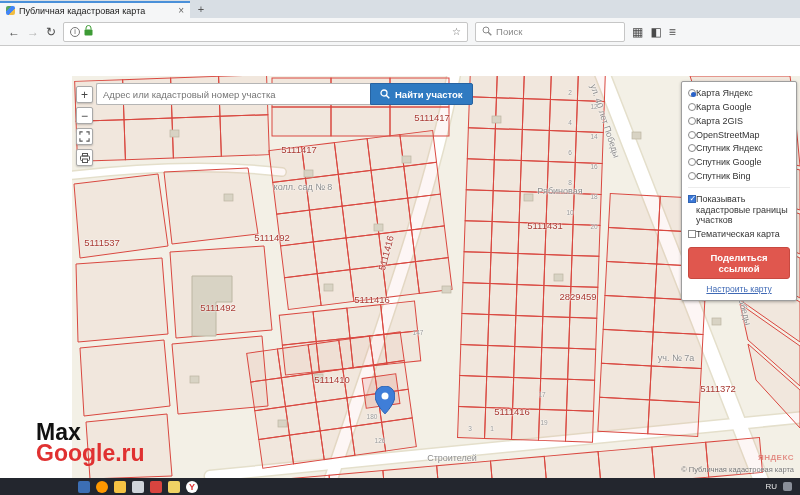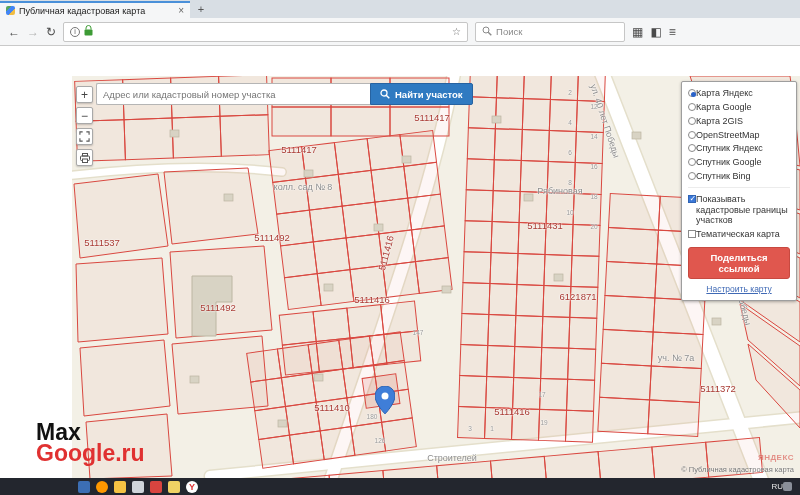--- a/index.html
+++ b/index.html
@@ -54,21 +54,21 @@
 .watermark{position:absolute;left:36px;top:376px;font-weight:bold;font-size:23px;line-height:21px}
 .wm1{color:#111}
 .wm2{color:#e03131}
 
 
 .taskbar{position:absolute;left:0;right:0;bottom:0;height:17px;background:#23262e;display:flex;align-items:center;padding:0 8px;justify-content:space-between}
 .tb-icons{display:flex;gap:6px;align-items:center;margin-left:70px}
 .tbi{width:12px;height:12px;border-radius:2px;display:inline-flex;align-items:center;justify-content:center;flex:none}
 .tbi.round{border-radius:50%}
 .ybadge{background:#fff;color:#e03131;font-size:9px;font-weight:bold}
-.tb-right{display:flex;align-items:flex-start}
+.tb-right{display:flex;gap:6px;align-items:flex-start}
 .lang{color:#e8e8e8;font-size:8px}
 .tray{width:9px;height:9px;background:#8a8f99;border-radius:2px}
 </style>
 </head>
 <body>
 
 <div class="screen">
 
   <div class="tab-bar">
     <div class="tab">
@@ -339,22 +339,22 @@
       <div class="map-labels">
           <span class="mlabel lbl-cad" style="left: 360px; top: 41px; transform: translate(-50%, -50%);">5111417</span>
           <span class="mlabel lbl-cad" style="left: 227px; top: 73px; transform: translate(-50%, -50%);">5111417</span>
           <span class="mlabel lbl-cad" style="left: 200px; top: 161px; transform: translate(-50%, -50%);">5111492</span>
           <span class="mlabel lbl-cad" style="left: 146px; top: 231px; transform: translate(-50%, -50%);">5111492</span>
           <span class="mlabel lbl-cad" style="left: 30px; top: 166px; transform: translate(-50%, -50%);">5111537</span>
           <span class="mlabel lbl-cad" style="left: 314px; top: 177px; transform: translate(-50%, -50%) rotate(-75deg);">5111416</span>
           <span class="mlabel lbl-cad" style="left: 300px; top: 223px; transform: translate(-50%, -50%);">5111416</span>
           <span class="mlabel lbl-cad" style="left: 440px; top: 335px; transform: translate(-50%, -50%);">5111416</span>
           <span class="mlabel lbl-cad" style="left: 473px; top: 149px; transform: translate(-50%, -50%);">5111431</span>
-          <span class="mlabel lbl-cad" style="left: 506px; top: 220px; transform: translate(-50%, -50%);">6121871</span>
-          <span class="mlabel lbl-cad" style="left: 260px; top: 331px; transform: translate(-50%, -50%);">5111410</span>
+          <span class="mlabel lbl-cad" style="left: 506px; top: 220px; transform: translate(-50%, -50%);">2829459</span>
+          <span class="mlabel lbl-cad" style="left: 260px; top: 303px; transform: translate(-50%, -50%);">5111410</span>
           <span class="mlabel lbl-cad" style="left: 646px; top: 312px; transform: translate(-50%, -50%);">5111372</span>
           <span class="mlabel lbl-street" style="left: 533px; top: 45px; transform: translate(-50%, -50%) rotate(72deg);">ул. 40 лет Победы</span>
           <span class="mlabel lbl-street" style="left: 670px; top: 225px; transform: translate(-50%, -50%) rotate(75deg);">лет Победы</span>
           <span class="mlabel lbl-street" style="left: 380px; top: 382px; transform: translate(-50%, -50%);">Строителей</span>
           <span class="mlabel lbl-street" style="left: 231px; top: 111px; transform: translate(-50%, -50%);">колл. сад № 8</span>
           <span class="mlabel lbl-street" style="left: 488px; top: 115px; transform: translate(-50%, -50%);">Рябиновая</span>
           <span class="mlabel lbl-street" style="left: 604px; top: 282px; transform: translate(-50%, -50%);">уч. № 7а</span>
           <span class="mlabel lbl-num" style="left: 498px; top: 16px; transform: translate(-50%, -50%);">2</span>
           <span class="mlabel lbl-num" style="left: 498px; top: 46px; transform: translate(-50%, -50%);">4</span>
           <span class="mlabel lbl-num" style="left: 498px; top: 76px; transform: translate(-50%, -50%);">6</span>

